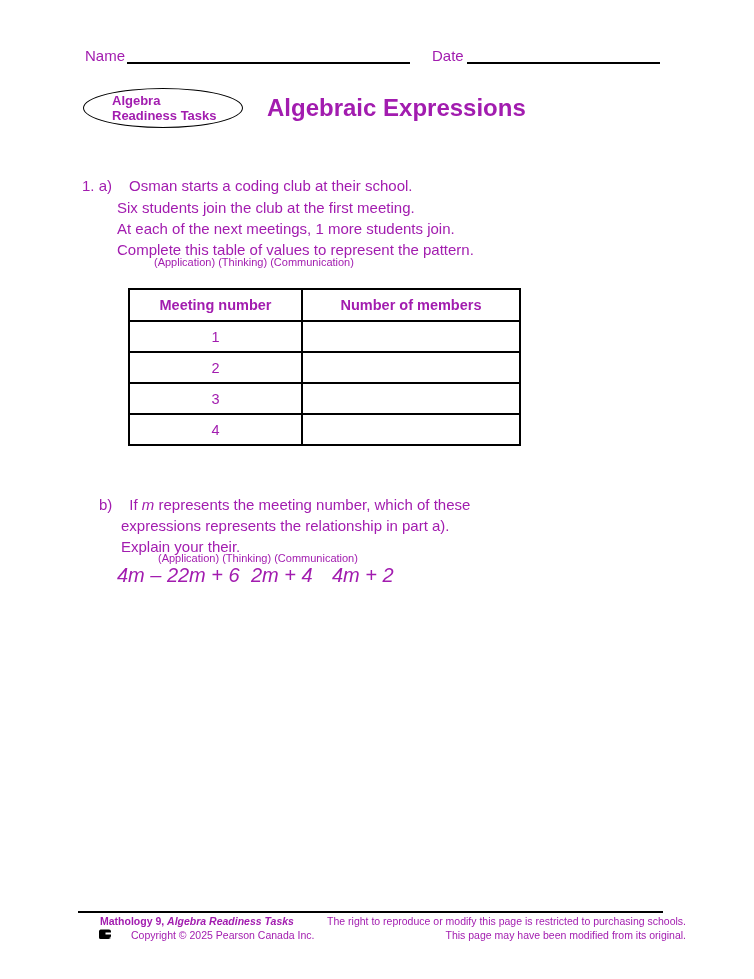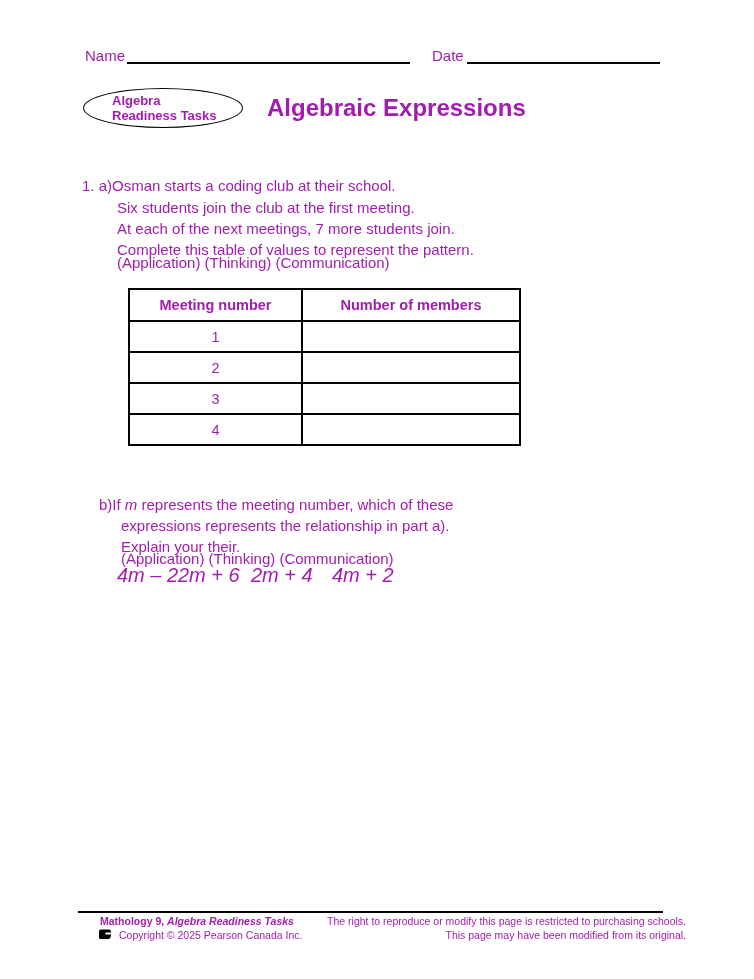--- a/index.html
+++ b/index.html
@@ -39,22 +39,22 @@
   .page-title {
     left: 267px; top: 94px;
     font-size: 24px;
     font-weight: bold;
     line-height: 28px;
     white-space: nowrap;
   }
 
   
   .qline { font-size: 15px; line-height: 17px; white-space: nowrap; }
-  .qnum { display: inline-block; margin-right: 0; }
-  .cats { font-size: 15px; line-height: 13px; white-space: nowrap; }
+  .qnum { display: inline-block; margin-right: 17px; }
+  .cats { font-size: 11px; line-height: 13px; white-space: nowrap; margin-left: 37px; }
   .var { font-style: italic; }
 
   
   .values-table {
     left: 128px; top: 288px;
     border-collapse: collapse;
   }
   .values-table th, .values-table td {
     border: 2px solid #000;
     text-align: center;
@@ -72,21 +72,21 @@
     font-size: 20px;
     font-style: italic;
     line-height: 18px;
     white-space: nowrap;
   }
 
   
   .footer-rule { left: 78px; top: 911px; width: 585px; height: 2px; background: #000; }
   .footer-text { font-size: 10.5px; line-height: 12px; white-space: nowrap; padding-left: 20px; }
   .footer-left-1 { left: 80px; top: 915px; font-weight: bold; }
-  .footer-left-2 { left: 79px; top: 929px; display: flex; align-items: center; gap: 6px; }
+  .footer-left-2 { left: 79px; top: 929px; display: flex; align-items: center; gap: 18px; }
   .footer-right-1 { right: 68px; top: 915px; text-align: right; }
   .footer-right-2 { right: 68px; top: 929px; text-align: right; }
   .italic { font-style: italic; }
   .logo { display: inline-block; }
 </style>
 </head>
 <body>
 
 <div class="page">
 
@@ -101,21 +101,21 @@
       <div>Readiness Tasks</div>
     </div>
   </div>
 
   <div class="abs page-title">Algebraic Expressions</div>
 
   <div class="abs qline" style="left:82px; top:177px;">
     <span class="qnum">1. a)</span><span>Osman starts a coding club at their school.</span>
   </div>
   <div class="abs qline" style="left:117px; top:199px;">Six students join the club at the first meeting.</div>
-  <div class="abs qline" style="left:117px; top:220px;">At each of the next meetings, 7 more students join.</div>
+  <div class="abs qline" style="left:117px; top:220px;">At each of the next meetings, 1 more students join.</div>
   <div class="abs qline" style="left:117px; top:241px;">Complete this table of values to represent the pattern.</div>
   <div class="abs cats" style="left:117px; top:256px;">(Application) (Thinking) (Communication)</div>
 
   <table class="abs values-table">
     <thead>
       <tr>
         <th class="col-meeting">Meeting number</th>
         <th class="col-members">Number of members</th>
       </tr>
     </thead>

